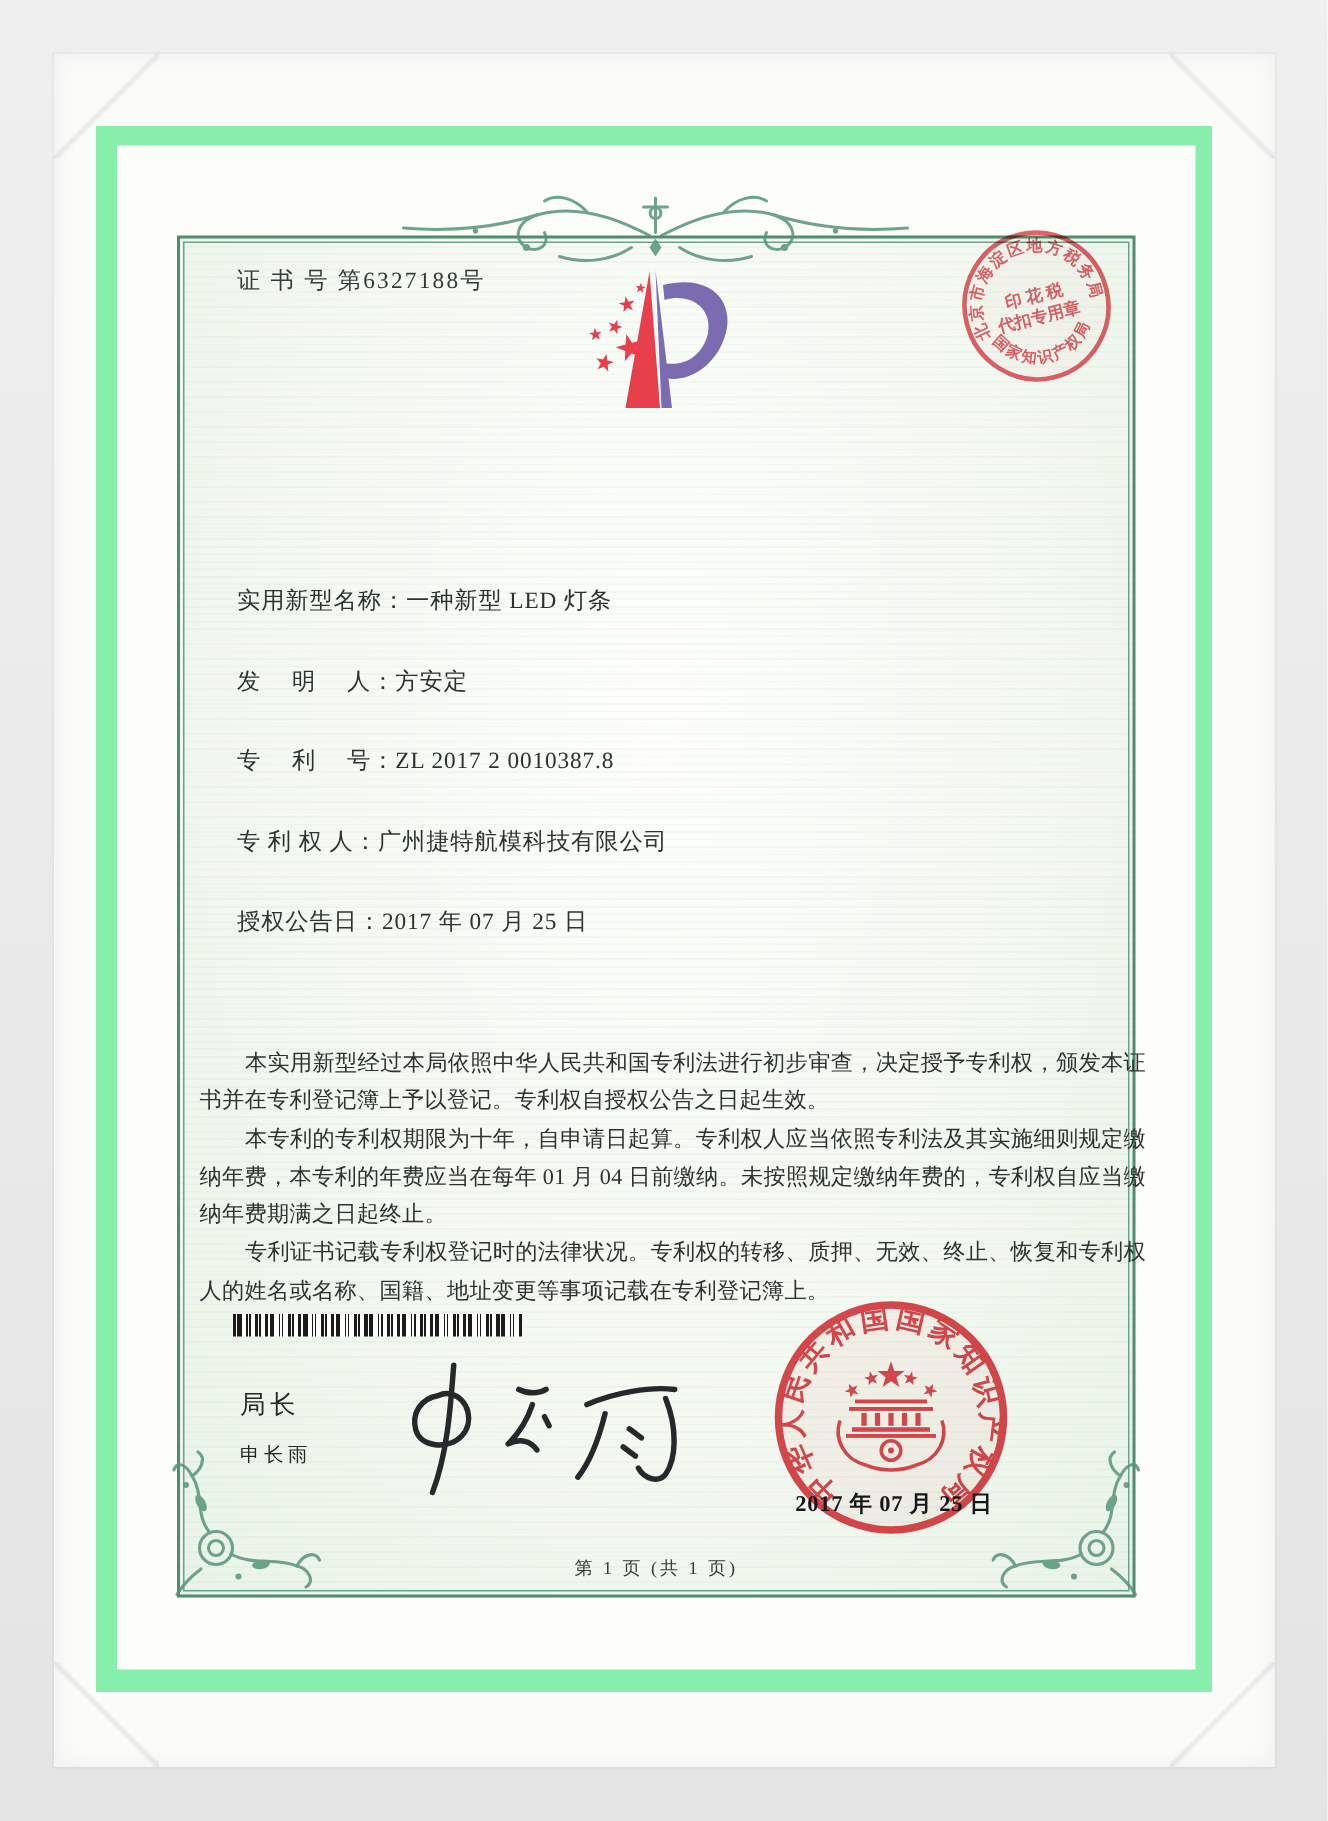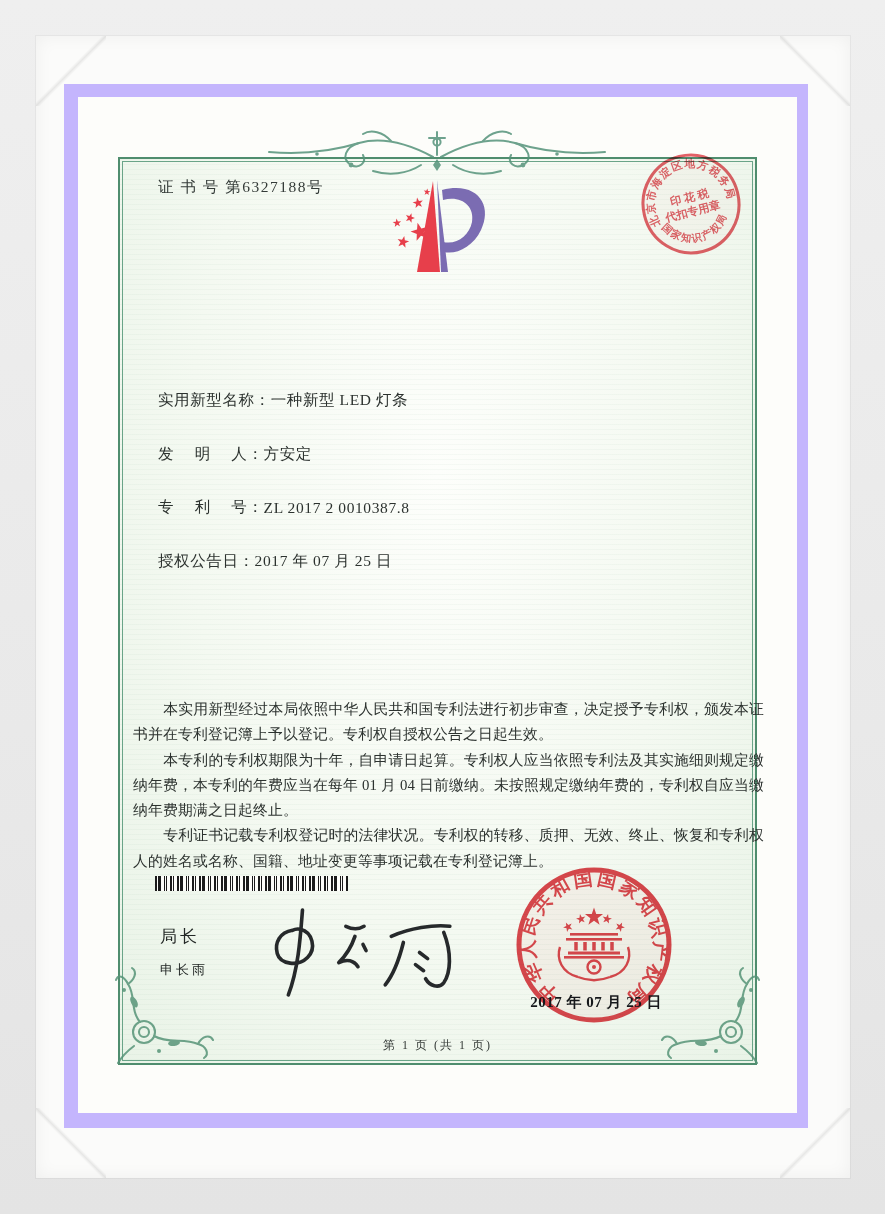--- a/index.html
+++ b/index.html
@@ -13,21 +13,21 @@
     background:#fbfbfa;
     box-shadow:0 0 0 1px rgba(0,0,0,0.04), inset 0 0 18px rgba(0,0,0,0.05);
   }
   .miter{position:absolute;width:70px;height:70px;pointer-events:none;}
   .miter.tl{left:0;top:0;background:linear-gradient(135deg,rgba(0,0,0,0) 47%,rgba(0,0,0,0.08) 50%,rgba(0,0,0,0) 53%);}
   .miter.tr{right:0;top:0;background:linear-gradient(225deg,rgba(0,0,0,0) 47%,rgba(0,0,0,0.08) 50%,rgba(0,0,0,0) 53%);}
   .miter.bl{left:0;bottom:0;background:linear-gradient(45deg,rgba(0,0,0,0) 47%,rgba(0,0,0,0.08) 50%,rgba(0,0,0,0) 53%);}
   .miter.br{right:0;bottom:0;background:linear-gradient(315deg,rgba(0,0,0,0) 47%,rgba(0,0,0,0.08) 50%,rgba(0,0,0,0) 53%);}
   .mat{
     position:absolute;left:28px;top:48px;right:42px;bottom:50px;
-    background:#c4b5fd;
+    background:#86efac;
   }
   .paper{
     position:absolute;left:14px;top:13px;right:11px;bottom:15px;
     background:#fdfdfa;
   }
   .cert-bg{
     position:absolute;left:40px;top:60px;width:639px;height:908px;
     background:
       repeating-linear-gradient(0deg, rgba(120,170,140,0.06) 0 1px, rgba(0,0,0,0) 1px 5px),
       radial-gradient(ellipse at 50% 35%, #fdfefb 0%, #f4f9f1 55%, #e9f3e7 100%);
@@ -181,20 +181,24 @@
         </div>
         <div class="field-row">
           <span class="field-label">发　 明 　人：</span>
           <span class="field-value">方安定</span>
         </div>
         <div class="field-row">
           <span class="field-label">专　 利 　号：</span>
           <span class="field-value">ZL 2017 2 0010387.8</span>
         </div>
         <div class="field-row">
+          <span class="field-label">专 利 权 人：</span>
+          <span class="field-value">广州捷特航模科技有限公司</span>
+        </div>
+        <div class="field-row">
           <span class="field-label">授权公告日：</span>
           <span class="field-value">2017 年 07 月 25 日</span>
         </div>
       </div>
 
       <div class="body-text abs">
         <p>本实用新型经过本局依照中华人民共和国专利法进行初步审查，决定授予专利权，颁发本证书并在专利登记簿上予以登记。专利权自授权公告之日起生效。</p>
         <p>本专利的专利权期限为十年，自申请日起算。专利权人应当依照专利法及其实施细则规定缴纳年费，本专利的年费应当在每年 01 月 04 日前缴纳。未按照规定缴纳年费的，专利权自应当缴纳年费期满之日起终止。</p>
         <p>专利证书记载专利权登记时的法律状况。专利权的转移、质押、无效、终止、恢复和专利权人的姓名或名称、国籍、地址变更等事项记载在专利登记簿上。</p>
       </div>

